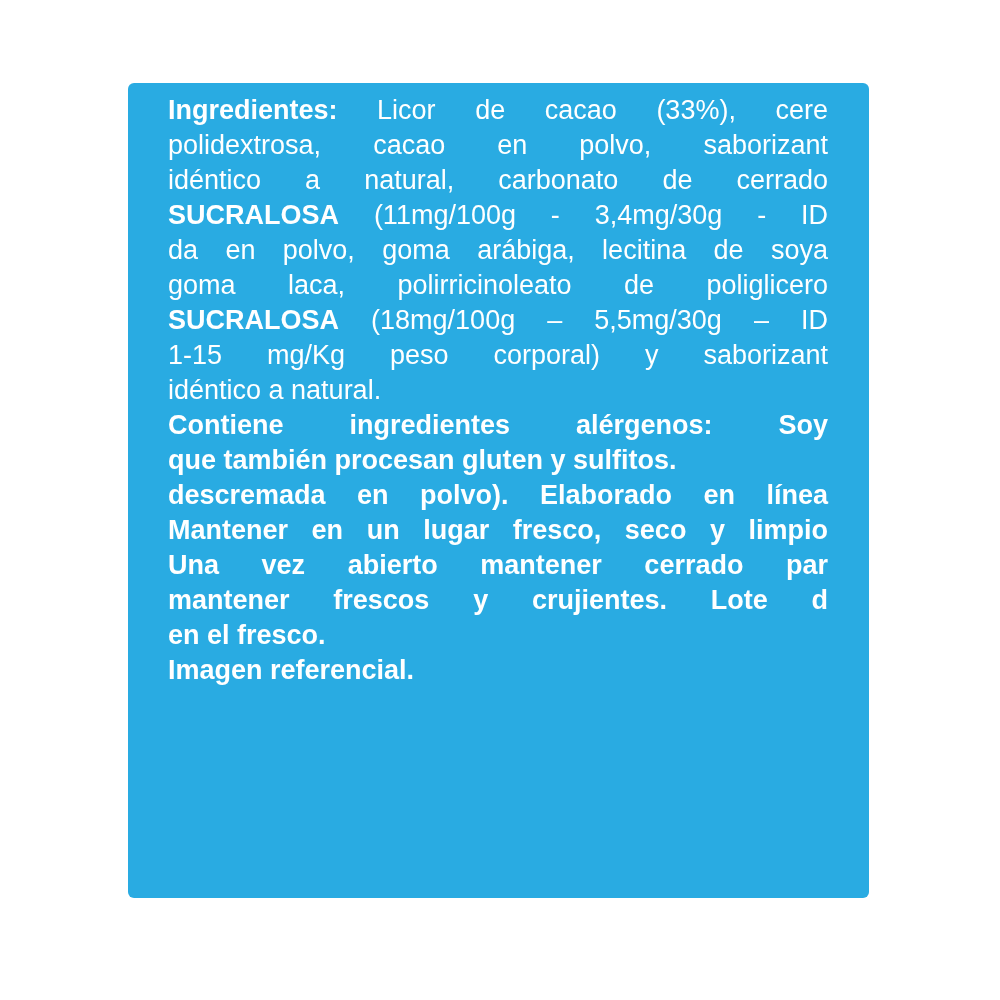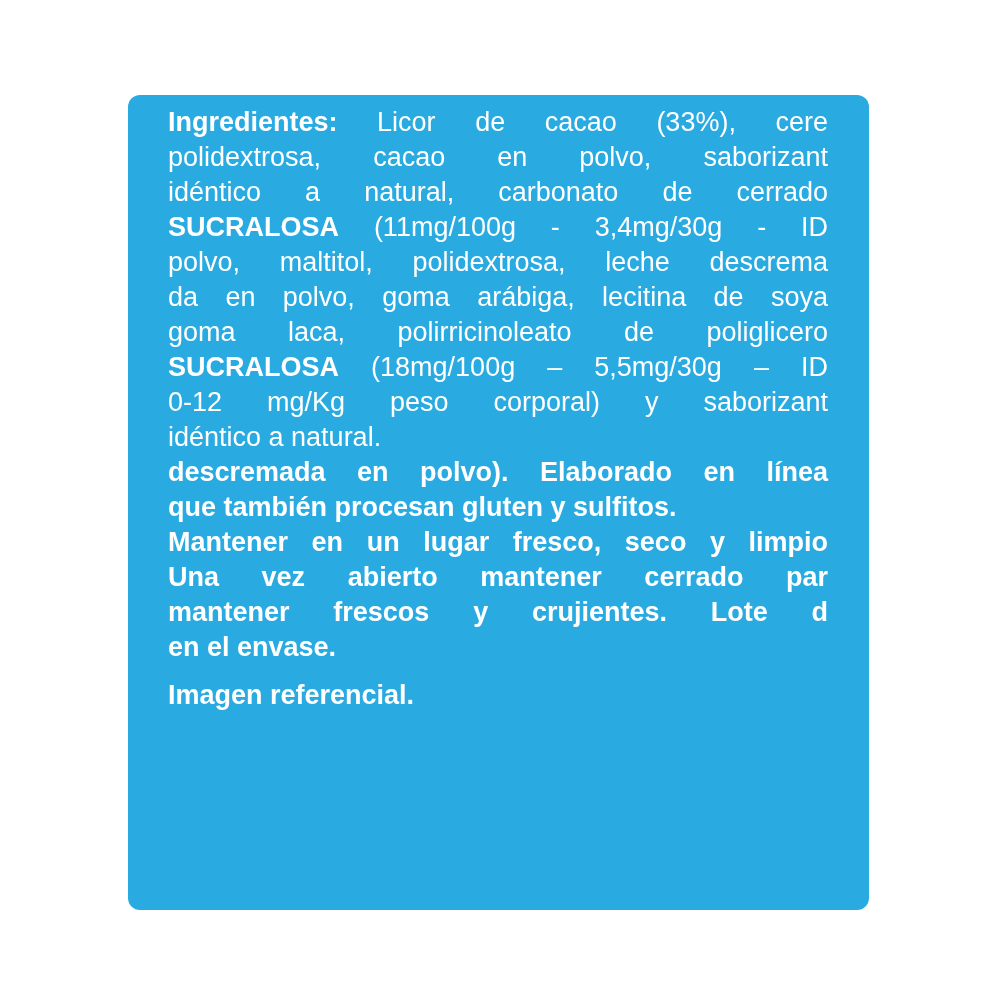--- a/index.html
+++ b/index.html
@@ -13,24 +13,24 @@
   }
   .stage {
     position: relative;
     width: 1000px;
     height: 1000px;
     background: #ffffff;
   }
   .label-card {
     position: absolute;
     left: 128px;
-    top: 95px;
+    top: 83px;
     width: 741px;
     height: 815px;
-    border-radius: 12px;
+    border-radius: 6px;
     box-sizing: border-box;
   }
   .label-text {
     position: absolute;
     left: 40px;
     right: 41px;
     top: 10px;
   }
   .line {
     font-size: 27px;
@@ -39,44 +39,43 @@
   }
   .line.justify {
     text-align: justify;
     text-align-last: justify;
   }
   .line.left {
     text-align: right;
     text-align-last: left;
   }
   .line.gap-before {
-    margin-top: 13px;
   }
   .bold {
     font-weight: bold;
   }
 </style>
 </head>
 <body>
 
 <div class="stage">
   <div class="label-card" style="background: rgb(41, 171, 226); color: rgb(255, 255, 255);">
     <div class="label-text">
         <div class="line justify"><span class="bold">Ingredientes:</span><span> Licor de cacao (33%), cere</span></div>
         <div class="line justify"><span>polidextrosa, cacao en polvo, saborizant</span></div>
         <div class="line justify"><span>idéntico a natural, carbonato de cerrado</span></div>
         <div class="line justify"><span class="bold">SUCRALOSA</span><span> (11mg/100g - 3,4mg/30g - ID</span></div>
-        <div class="line justify"><span>polvo, maltitol, polidextrosa, leche descrema</span></div>
         <div class="line justify"><span>da en polvo, goma arábiga, lecitina de soya</span></div>
         <div class="line justify"><span>goma laca, polirricinoleato de poliglicero</span></div>
         <div class="line justify"><span class="bold">SUCRALOSA</span><span> (18mg/100g – 5,5mg/30g – ID</span></div>
-        <div class="line justify"><span>0-12 mg/Kg peso corporal) y saborizant</span></div>
+        <div class="line justify"><span>1-15 mg/Kg peso corporal) y saborizant</span></div>
         <div class="line left"><span>idéntico a natural.</span></div>
+        <div class="line justify"><span class="bold">Contiene ingredientes alérgenos: Soy</span></div>
+        <div class="line left"><span class="bold">que también procesan gluten y sulfitos.</span></div>
         <div class="line justify"><span class="bold">descremada en polvo). Elaborado en línea</span></div>
-        <div class="line left"><span class="bold">que también procesan gluten y sulfitos.</span></div>
         <div class="line justify"><span class="bold">Mantener en un lugar fresco, seco y limpio</span></div>
         <div class="line justify"><span class="bold">Una vez abierto mantener cerrado par</span></div>
         <div class="line justify"><span class="bold">mantener frescos y crujientes. Lote d</span></div>
-        <div class="line left"><span class="bold">en el envase.</span></div>
+        <div class="line left"><span class="bold">en el fresco.</span></div>
         <div class="line left gap-before"><span class="bold">Imagen referencial.</span></div>
       </div>
   </div>
 </div>
 
 </body></html>

